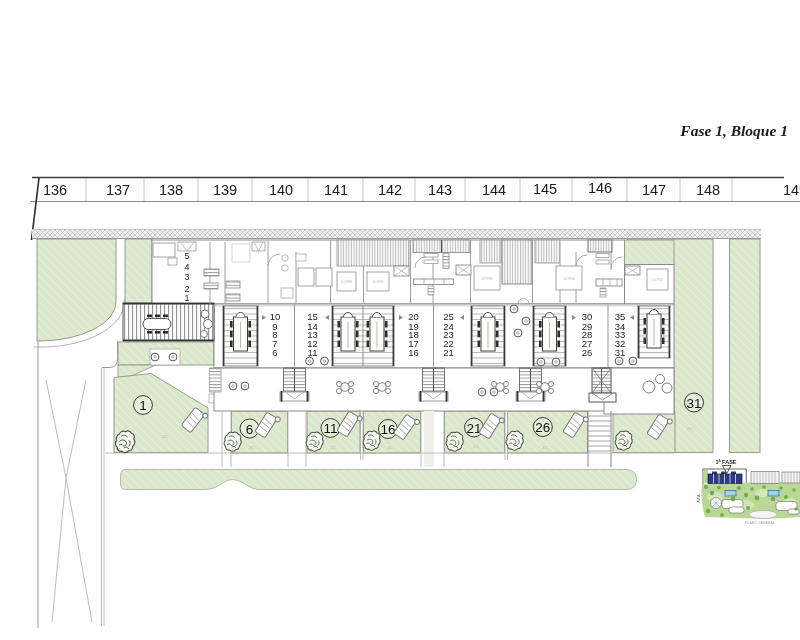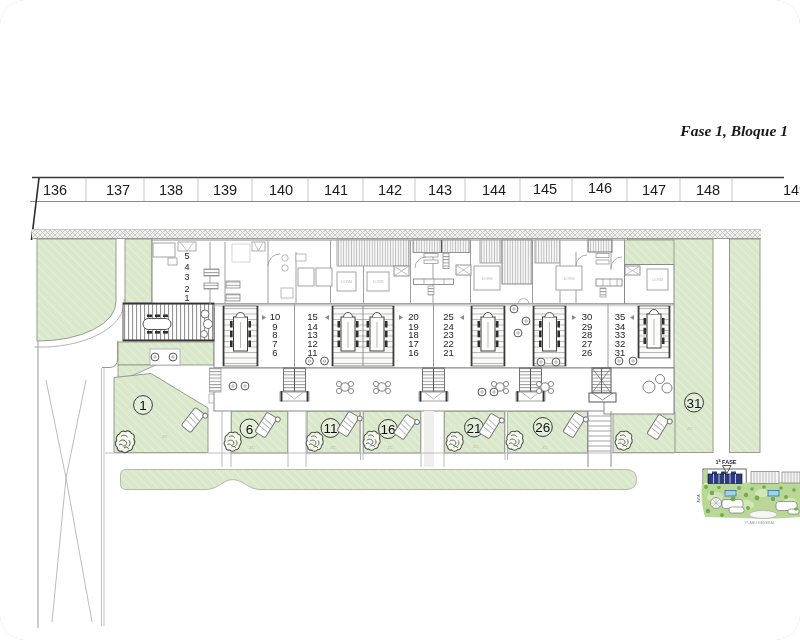--- a/index.html
+++ b/index.html
@@ -1,17 +1,17 @@
 <!DOCTYPE html>
 <html><head>
 <meta charset="utf-8">
 <style>
 html,body{margin:0;padding:0;background:#ffffff;}
 #page{position:relative;width:800px;height:640px;background:#c4b5fd;overflow:hidden;
-font-family:"Liberation Sans",sans-serif;border-radius:25px;}
+font-family:"Liberation Sans",sans-serif;}
 svg{display:block;}
 </style>
 </head>
 <body>
 <div id="page">
 <svg width="800" height="640" viewBox="0 0 800 640">
 <defs>
 <pattern id="gh" width="6" height="6" patternUnits="userSpaceOnUse" patternTransform="rotate(-45)">
   <rect width="6" height="6" fill="#d9e7cb"></rect>
   <line x1="0.5" y1="0" x2="0.5" y2="6" stroke="#e6efd9" stroke-width="1.4"></line>

